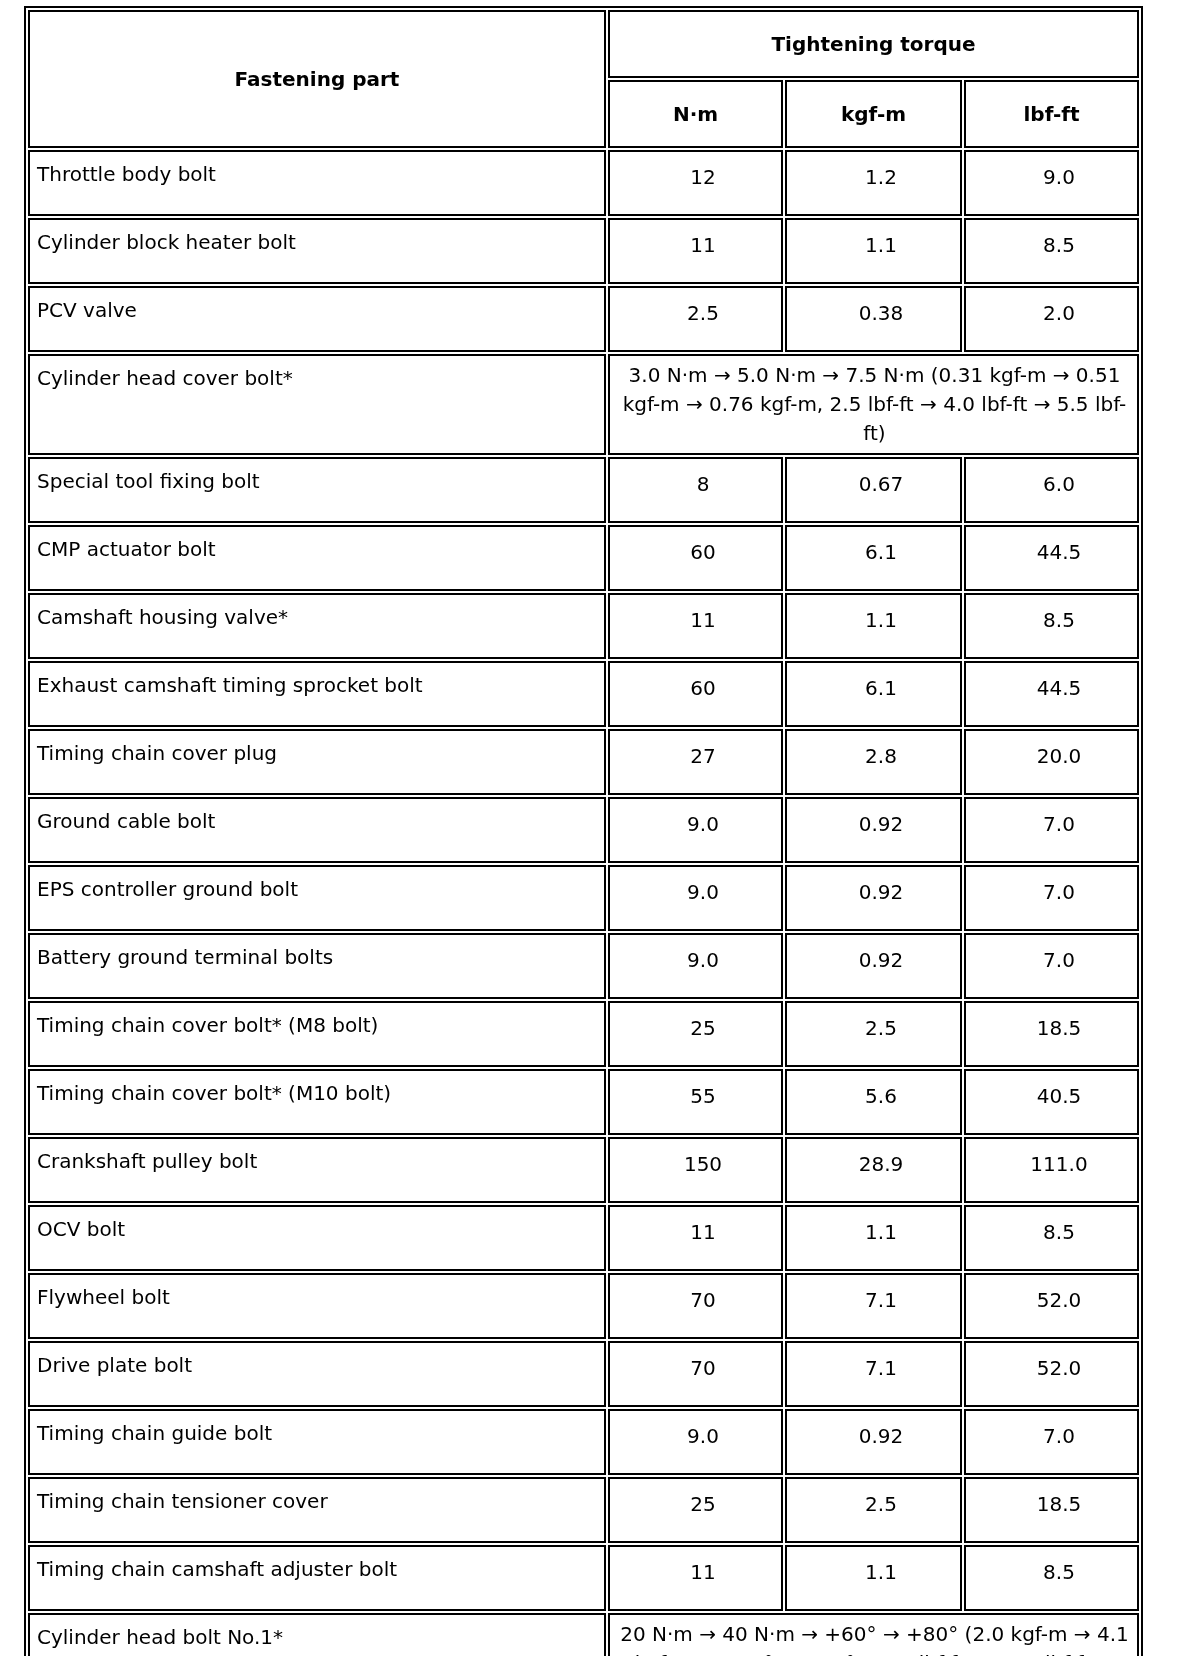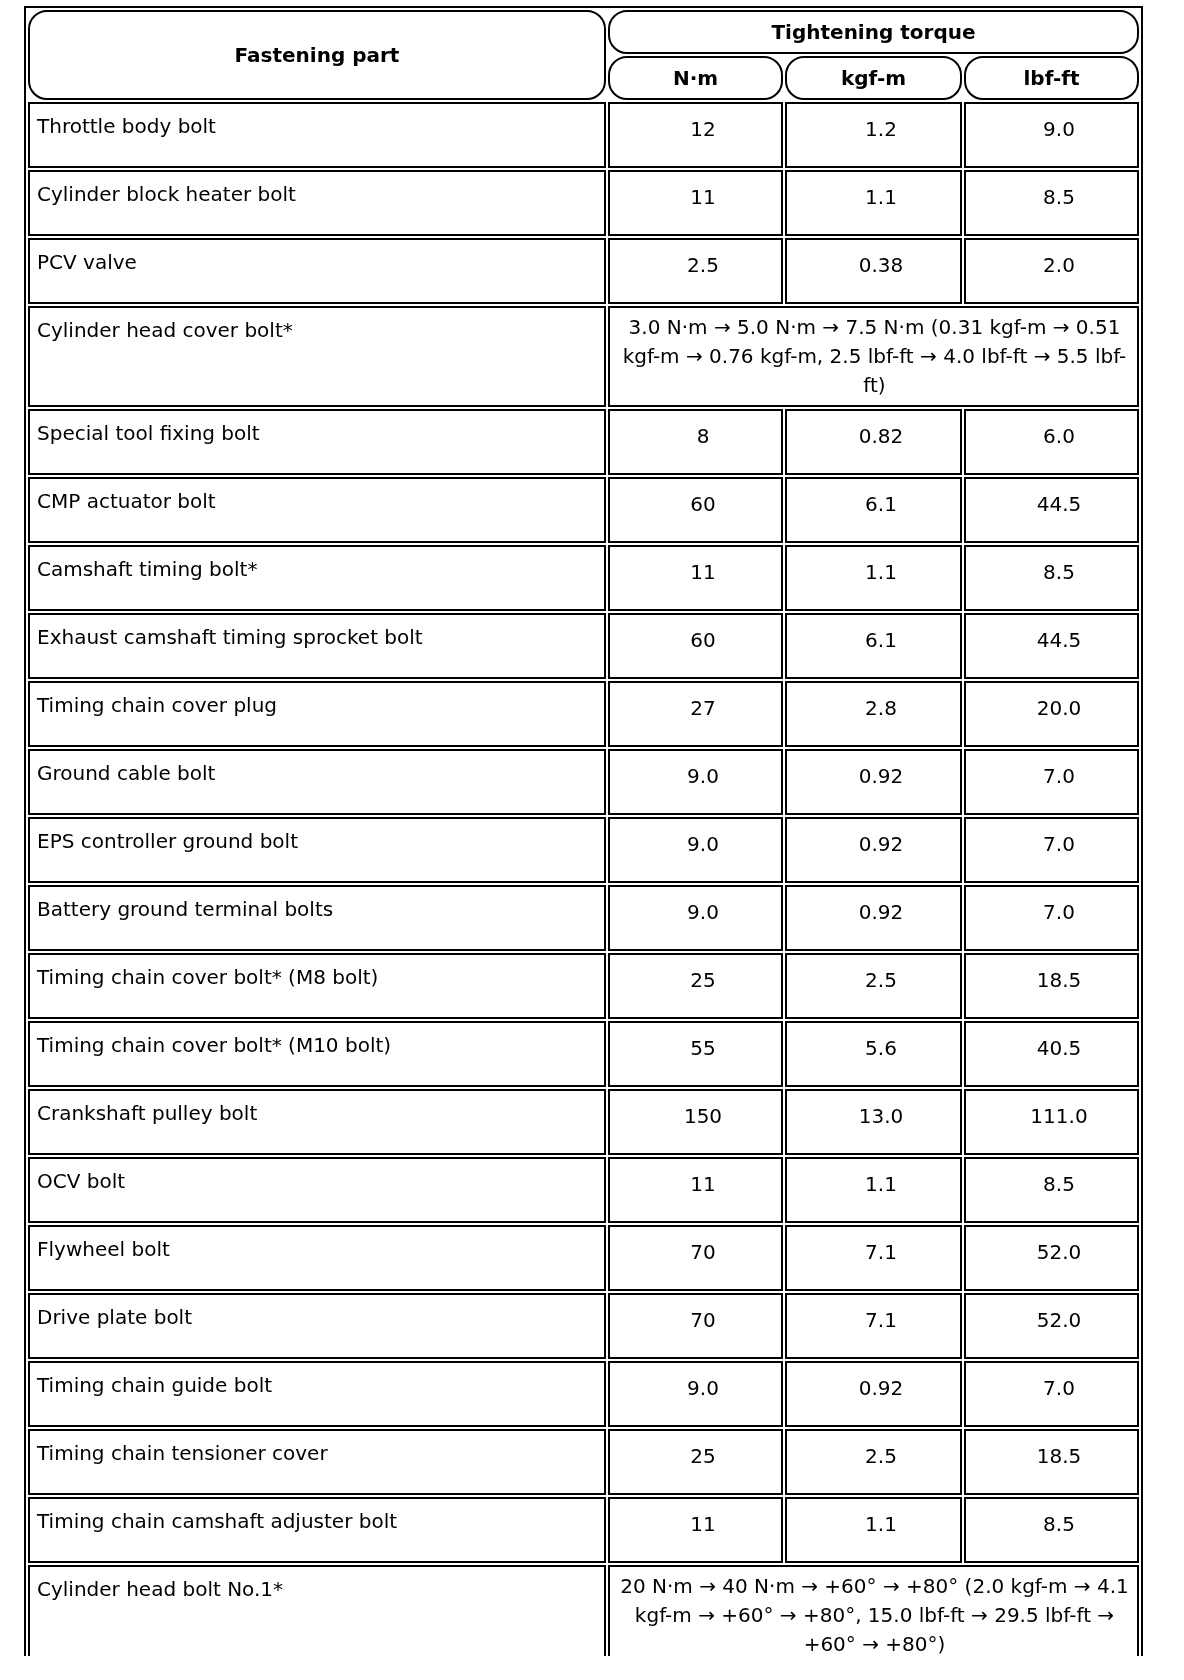--- a/index.html
+++ b/index.html
@@ -39,22 +39,21 @@
     border: 2px solid #000000;
     font-size: 20px;
     color: #000000;
     background: #ffffff;
     overflow: hidden;
   }
   th {
     font-weight: bold;
     vertical-align: middle;
     height: 40px;
-    padding: 0 2px;
-    border-radius: 19px;
+    padding: 12px 2px;
   }
   td.part {
     text-align: left;
     vertical-align: top;
     padding: 10px 6px 4px 7px;
     white-space: nowrap;
     margin-left: 11px;
   }
   tr.val-row td { height: 48px; }
   td.val {
@@ -112,31 +111,31 @@
             <td class="val">0.38</td>
             <td class="val">2.0</td>
           </tr>
           <tr class="spec-row">
             <td class="part">Cylinder head cover bolt*</td>
             <td class="spec" colspan="3">3.0 N·m → 5.0 N·m → 7.5 N·m (0.31 kgf-m → 0.51 kgf-m → 0.76 kgf-m, 2.5 lbf-ft → 4.0 lbf-ft → 5.5 lbf-ft)</td>
           </tr>
           <tr class="val-row">
             <td class="part">Special tool fixing bolt</td>
             <td class="val">8</td>
-            <td class="val">0.82</td>
+            <td class="val">0.67</td>
             <td class="val">6.0</td>
           </tr>
           <tr class="val-row">
             <td class="part">CMP actuator bolt</td>
             <td class="val">60</td>
             <td class="val">6.1</td>
             <td class="val">44.5</td>
           </tr>
           <tr class="val-row">
-            <td class="part">Camshaft timing bolt*</td>
+            <td class="part">Camshaft housing valve*</td>
             <td class="val">11</td>
             <td class="val">1.1</td>
             <td class="val">8.5</td>
           </tr>
           <tr class="val-row">
             <td class="part">Exhaust camshaft timing sprocket bolt</td>
             <td class="val">60</td>
             <td class="val">6.1</td>
             <td class="val">44.5</td>
           </tr>
@@ -172,21 +171,21 @@
           </tr>
           <tr class="val-row">
             <td class="part">Timing chain cover bolt* (M10 bolt)</td>
             <td class="val">55</td>
             <td class="val">5.6</td>
             <td class="val">40.5</td>
           </tr>
           <tr class="val-row">
             <td class="part">Crankshaft pulley bolt</td>
             <td class="val">150</td>
-            <td class="val">13.0</td>
+            <td class="val">28.9</td>
             <td class="val">111.0</td>
           </tr>
           <tr class="val-row">
             <td class="part">OCV bolt</td>
             <td class="val">11</td>
             <td class="val">1.1</td>
             <td class="val">8.5</td>
           </tr>
           <tr class="val-row">
             <td class="part">Flywheel bolt</td>

